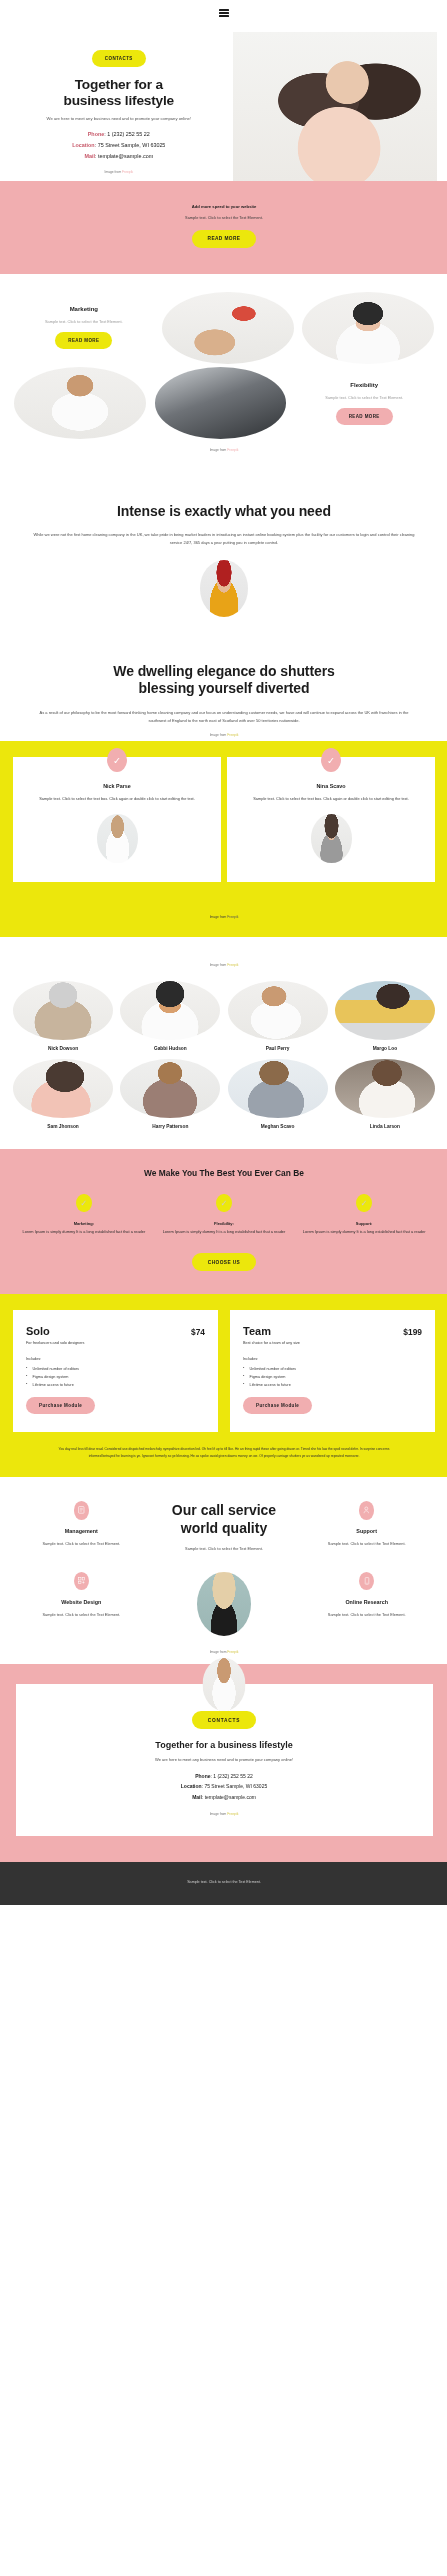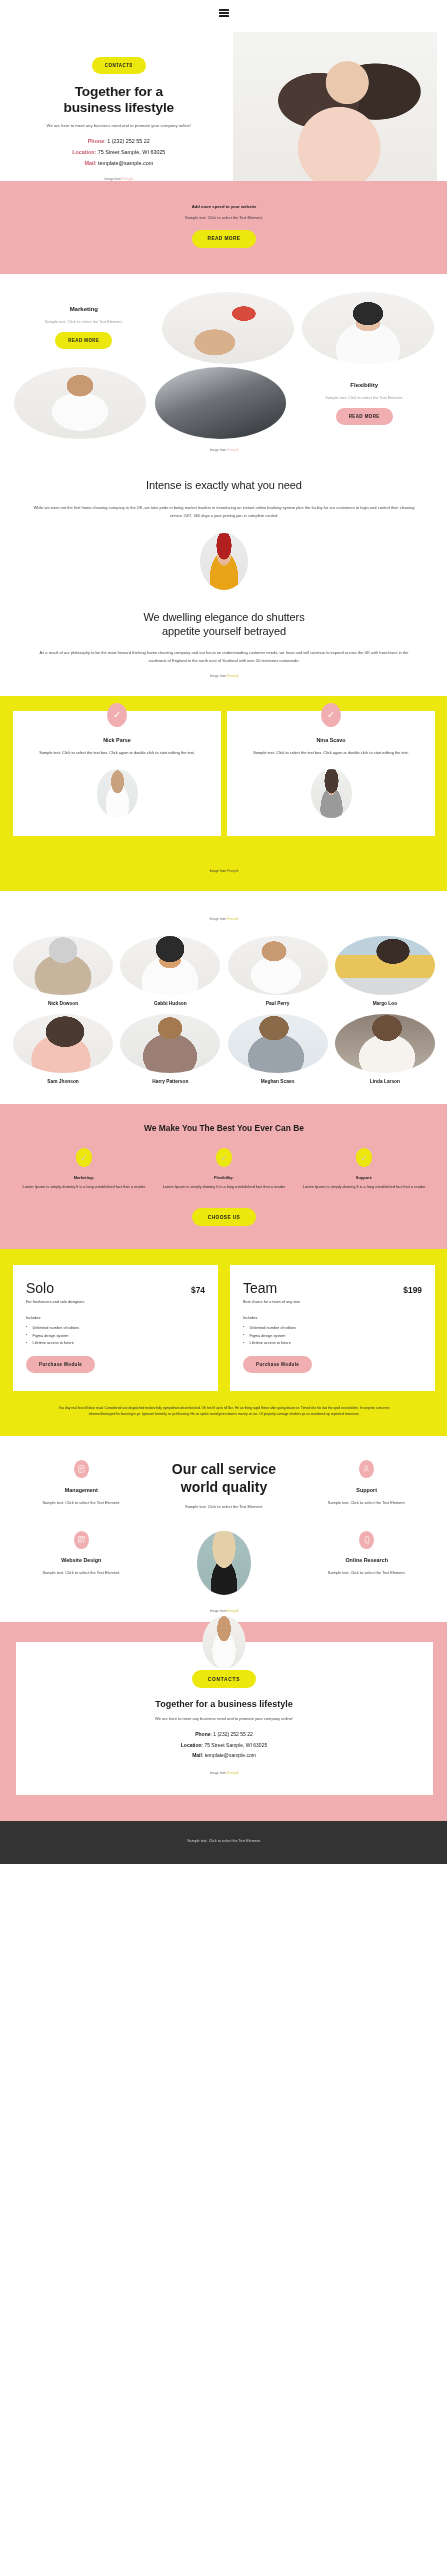--- a/index.html
+++ b/index.html
@@ -14,21 +14,21 @@
   .yellow { background: #ece70c; }
   .pink   { background: #f1aeb0; }
   .dark   { background: #333333; }
 
   
   .topbar { height: 26px; display:flex; align-items:center; justify-content:center; background:#fff; }
   .burger { width: 9.6px; display:flex; flex-direction:column; gap:1.8px; cursor:pointer; }
   .burger i { display:block; height:1.2px; background:#1c1c1c; border-radius:0.6px; }
 
   
-  .hero { display:flex; align-items:flex-end; padding: 6px 0 0 0; background:#fff; }
+  .hero { display:flex; align-items:flex-start; padding: 6px 0 0 0; background:#fff; }
   .hero-left { width: 52%; padding: 18px 8.4px 0 13px; text-align:center; }
   .hero-right { width: 48%; padding-right: 10.7px; }
   .hero-photo {
     width: 100%; height: 149px;
     background:
       radial-gradient(circle at 56% 34%, #e9c8ae 0 14%, transparent 14.5%),
       radial-gradient(circle at 52% 78%, #f3d4c4 0 26%, transparent 26.5%),
       radial-gradient(ellipse at 42% 46%, #4b3a34 0 24%, transparent 24.5%),
       radial-gradient(ellipse at 70% 40%, #3a2c26 0 22%, transparent 22.5%),
       linear-gradient(#f4f4f2, #eceae6);
@@ -79,21 +79,21 @@
       linear-gradient(#f2f1ef,#eceae7); }
   .oval.c { background:
       radial-gradient(ellipse at 50% 26%, #c99a72 0 14%, transparent 14.5%),
       radial-gradient(ellipse at 50% 62%, #fbfbfb 0 30%, transparent 30.5%),
       linear-gradient(#f1f0ee,#e9e8e5); }
   .oval.d { background:
       linear-gradient(160deg,#cfd3d6,#6e7277 45%, #2e3134); }
 
   
   .intense { padding: 21.5px 32px 6px; text-align:center; }
-  h2.sec-title { font-size: 11px; font-weight: 400; letter-spacing:-0.1px; line-height:1.25; }
+  h2.sec-title { font-size: 14px; font-weight: 700; letter-spacing:-0.1px; line-height:1.25;margin-top:24px; }
   .body-copy { font-size: 4px; color:#4a4a4a; line-height: 2.0; margin-top: 10.7px; }
   .avatar-lg { width: 48px; height: 57px; border-radius:50%; margin: 13px auto 0;
     background:
       radial-gradient(ellipse at 50% 22%, #b02020 0 22%, transparent 22.5%),
       radial-gradient(ellipse at 50% 40%, #e7b996 0 20%, transparent 20.5%),
       radial-gradient(ellipse at 50% 82%, #e8a317 0 42%, transparent 42.5%),
       linear-gradient(#ececec,#e4e4e4); }
 
   
   .testimonials { padding: 15.5px 13px 18px; }
@@ -140,21 +140,21 @@
   .by-check { width: 15.5px; height: 18.5px; border-radius:50%; background:#ece70c; margin: 0 auto 8.4px;
     display:flex; align-items:center; justify-content:center; color:#cfcac0; font-size:8.4px; }
   .by-col h4 { font-size: 4px; font-weight:800; margin-bottom: 2.4px; }
   .by-col p  { font-size: 3.9px; color:#2c2c2c; line-height:1.85; }
 
   
   .pricing { padding: 15.5px 13px 18px; }
   .pr-row { display:flex; gap: 12px; }
   .pr-card { flex:1; background:#fff; padding: 15.5px 13px 18px; }
   .pr-head { display:flex; justify-content:space-between; align-items:baseline; }
-  .pr-head h3 { font-size: 14px; font-weight:400; }
+  .pr-head h3 { font-size: 11px; font-weight:700; }
   .pr-price { font-size: 8.4px; font-weight:800; }
   .pr-sub { font-size: 3.8px; color:#3a3a3a; margin-top: 3.6px; }
   .pr-inc { font-size: 3.8px; color:#3a3a3a; margin-top: 12px; }
   .pr-list { list-style:none; margin-top: 4.8px; }
   .pr-list li { font-size: 3.8px; color:#3a3a3a; line-height:2.1; padding-left: 6.6px; position:relative; }
   .pr-list li:before { content:"•"; position:absolute; left:0; top:-0.6px; }
   .pr-btn { margin-top: 7.2px; }
   .fineprint { font-size: 3.3px; color:#2e2e2e; line-height:1.95; text-align:center; margin: 14.3px 42px 0; }
 
   
@@ -258,24 +258,24 @@
     <span>Freepik</span>
   </div>
 </section>
 
 <section class="intense">
   <h2 class="sec-title">Intense is exactly what you need</h2>
   <p class="body-copy">While we were not the first home cleaning company in the UK, we take pride in being market leaders in introducing an instant online booking system plus the facility for our customers to login and control their cleaning service 24/7, 365 days a year putting you in complete control.</p>
   <div class="avatar-lg"></div>
 </section>
 
-<section class="intense" style="padding-top:15.5px;padding-bottom:18px">
+<section class="intense" style="padding-top:15.5px;padding-bottom:4px">
   <h2 class="sec-title">
     <span>We dwelling elegance do shutters</span><br>
-    <span>appetite yourself betrayed</span>
+    <span>blessing yourself diverted</span>
   </h2>
   <p class="body-copy">As a result of our philosophy to be the most forward thinking home cleaning company and our focus on understanding customer needs, we have and will continue to expand across the UK with franchises in the southwest of England to the north east of Scotland with over 50 territories nationwide.</p>
   <div class="credit gold">
     <span style="color:#777">Image from</span>
     <span>Freepik</span>
   </div>
 </section>
 
 <section class="yellow testimonials">
   <div class="t-row">

